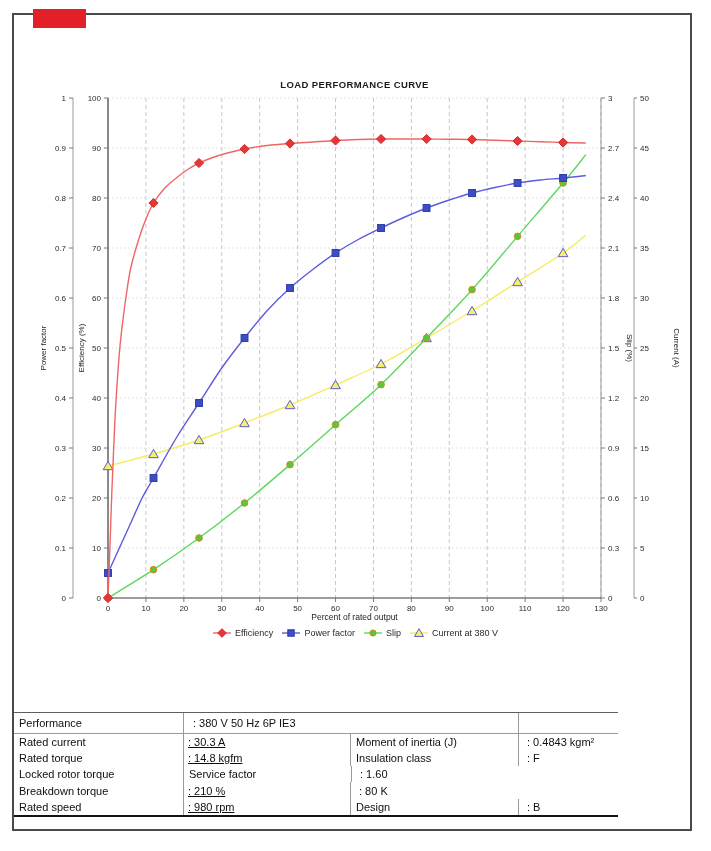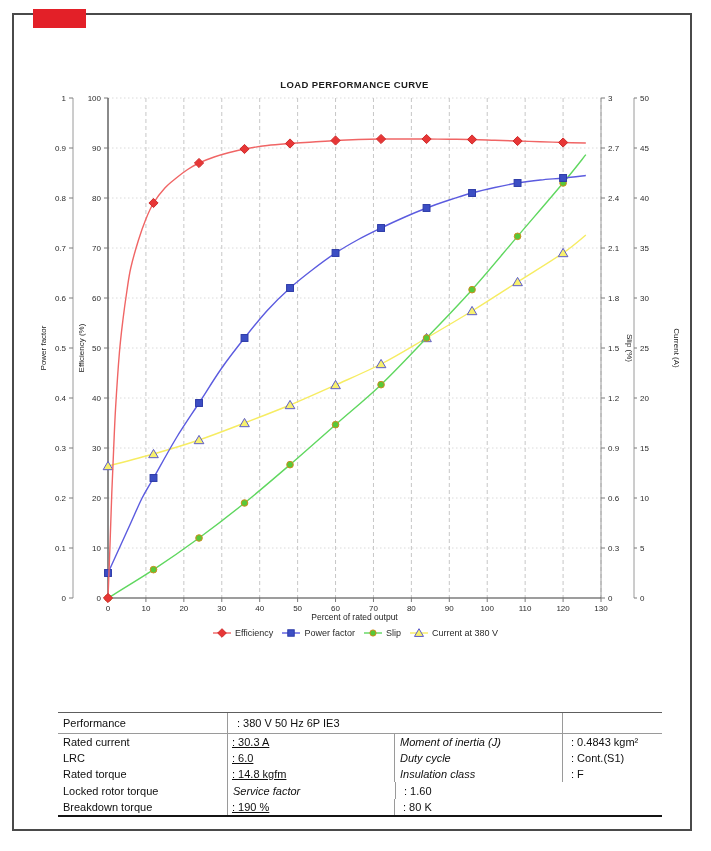--- a/index.html
+++ b/index.html
@@ -6,32 +6,32 @@
   #page{position:relative;width:711px;height:851px;background:#fff;overflow:hidden;
         font-family:"Liberation Sans",sans-serif;}
   #page-border{position:absolute;left:12px;top:13px;width:680px;height:818px;
         border:2px solid #4a4a4a;box-sizing:border-box;}
   #logo-box{position:absolute;left:33px;top:9px;width:53px;height:19px;}
   #chart-svg{position:absolute;left:0;top:0;}
   #legend{position:absolute;left:0;top:627px;width:711px;display:flex;
         justify-content:center;align-items:center;gap:9px;}
   .legend-item{display:flex;align-items:center;gap:4px;font-size:9px;color:#2a2a2a;}
   #spec-table{position:absolute;left:14px;top:712px;width:604px;
-        border-top:1px solid #5e5e5e;border-bottom:2px solid #141414;box-sizing:content-box;margin-left:44px;}
+        border-top:1px solid #5e5e5e;border-bottom:2px solid #141414;box-sizing:content-box;}
   .trow{display:flex;}
   .trow-header{height:20px;border-bottom:1px solid #9a9a9a;}
   .srow{height:16.166px;}
   .tcell{font-size:11px;color:#0f0f0f;display:flex;align-items:center;
         box-sizing:border-box;white-space:nowrap;overflow:hidden;}
   .lab{padding-left:5px;}
   .val{padding-left:4px;}
   .bl{border-left:1px solid #9a9a9a;}
   .w-lab{width:169px;}
   .w-val{width:167px;text-decoration:underline;}
-  .w-lab2{width:168px;font-style:italic;}
+  .w-lab2{width:168px;}
   .w-val2{flex:1;padding-left:8px;}
   .w-hval{width:335px;padding-left:9px;}
   .w-hrest{flex:1;}
 </style>
 </head>
 <body>
 
 <div id="page">
   <div id="page-border"></div>
   <div id="logo-box" style="background: rgb(227, 32, 40);"></div>
@@ -301,36 +301,36 @@
       <div class="tcell w-hrest bl"></div>
     </div>
     <div id="spec-body">
         <div class="trow srow">
           <div class="tcell lab w-lab">Rated current</div>
           <div class="tcell val w-val bl">: 30.3 A</div>
           <div class="tcell lab w-lab2 bl">Moment of inertia (J)</div>
           <div class="tcell val w-val2 bl">: 0.4843 kgm²</div>
         </div>
         <div class="trow srow">
-          <div class="tcell lab w-lab">LRC</div>
-          <div class="tcell val w-val bl">: 6.0</div>
-          <div class="tcell lab w-lab2 bl">Duty cycle</div>
-          <div class="tcell val w-val2 bl">: Cont.(S1)</div>
-        </div>
-        <div class="trow srow">
           <div class="tcell lab w-lab">Rated torque</div>
           <div class="tcell val w-val bl">: 14.8 kgfm</div>
           <div class="tcell lab w-lab2 bl">Insulation class</div>
           <div class="tcell val w-val2 bl">: F</div>
         </div>
         <div class="trow srow">
           <div class="tcell lab w-lab">Locked rotor torque</div>
           <div class="tcell lab w-lab2 bl">Service factor</div>
           <div class="tcell val w-val2 bl">: 1.60</div>
         </div>
         <div class="trow srow">
           <div class="tcell lab w-lab">Breakdown torque</div>
-          <div class="tcell val w-val bl">: 190 %</div>
+          <div class="tcell val w-val bl">: 210 %</div>
           <div class="tcell val w-val2 bl">: 80 K</div>
+        </div>
+        <div class="trow srow">
+          <div class="tcell lab w-lab">Rated speed</div>
+          <div class="tcell val w-val bl">: 980 rpm</div>
+          <div class="tcell lab w-lab2 bl">Design</div>
+          <div class="tcell val w-val2 bl">: B</div>
         </div>
       </div>
   </div>
 </div>
 
 </body></html>

